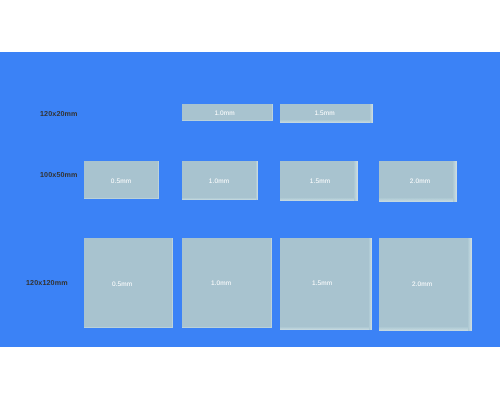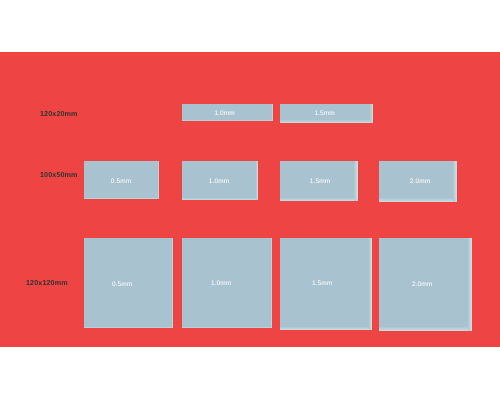--- a/index.html
+++ b/index.html
@@ -6,21 +6,21 @@
   html, body { margin:0; padding:0; }
   body {
     width:500px; height:400px;
     background:#ffffff;
     font-family:"Liberation Sans", sans-serif;
     overflow:hidden;
     -webkit-font-smoothing:antialiased;
     text-rendering:geometricPrecision;
   }
   #stage { position:absolute; left:0; top:0; width:500px; height:400px; background:#ffffff; }
-  #panel { position:absolute; left:0; top:52px; width:500px; height:295px; background:#ef4444; }
+  #panel { position:absolute; left:0; top:52px; width:500px; height:295px; background:#3b82f6; }
 
   .row-label {
     position:absolute;
     font-weight:bold;
     font-size:7.2px;
     line-height:7.2px;
     letter-spacing:0.1px;
     color:#333333;
     white-space:nowrap;
     text-align:right;

